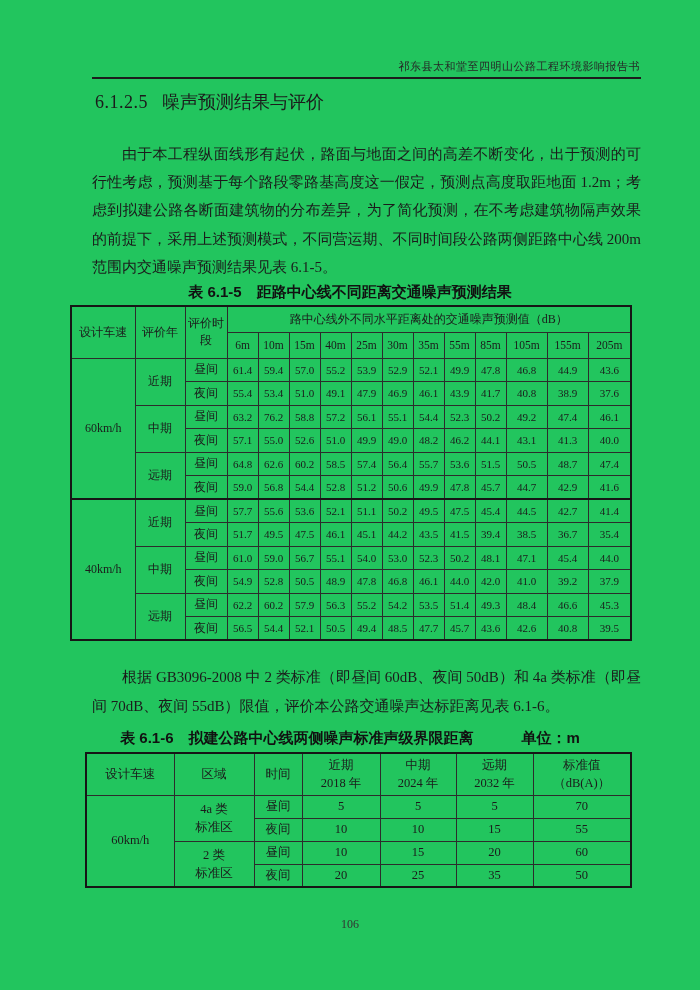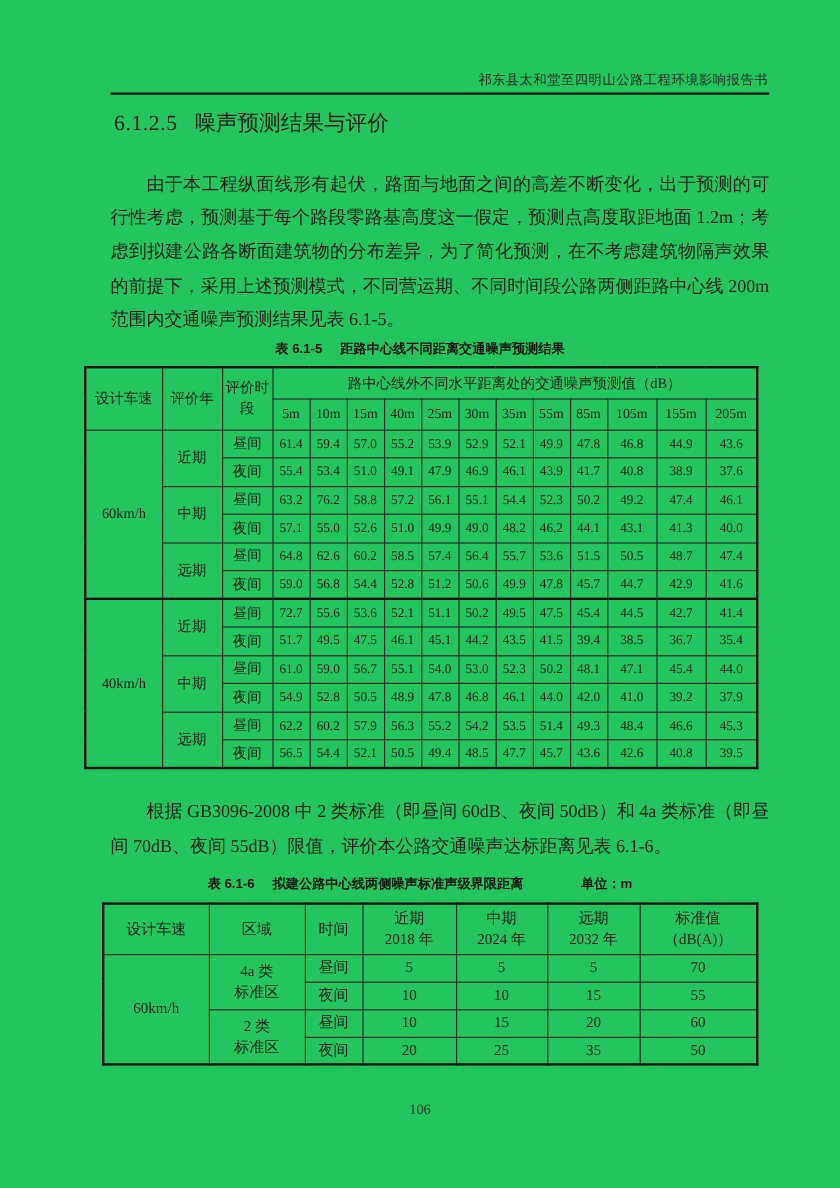--- a/index.html
+++ b/index.html
@@ -8,21 +8,21 @@
   .doc-header{position:absolute;top:59px;right:60px;font-size:11px;letter-spacing:.5px;color:#262626;}
   .header-rule{position:absolute;top:77px;left:92px;width:549px;height:2px;background:#1c1c1c;}
   .section-heading{position:absolute;top:90px;left:95px;font-size:18px;white-space:nowrap;}
   .section-heading .num{margin-right:14px;letter-spacing:.5px;}
   .item-a{position:absolute;top:117px;left:121px;font-size:15px;white-space:nowrap;}
   .para{position:absolute;left:92px;width:549px;font-size:15px;text-align:justify;text-indent:2em;}
   .para1{top:140px;line-height:28.2px;}
   .para2{top:663px;line-height:29px;}
   .tcaption{position:absolute;left:0;width:700px;text-align:center;
             font-family:"Liberation Sans","DejaVu Sans",sans-serif;font-weight:bold;
-            font-size:11px;color:#111;white-space:nowrap;}
+            font-size:15px;color:#111;white-space:nowrap;}
   .caption1{top:283px;}
   .caption2{top:729px;}
   .tcaption .cap-title{margin-left:15px;}
   .tcaption .unit{margin-left:48px;}
 
   table{border-collapse:collapse;table-layout:fixed;}
   table.t15{position:absolute;top:305px;left:70px;width:561px;border:2px solid #161616;}
   .t15 th,.t15 td{border:1px solid #2c2c2c;text-align:center;vertical-align:middle;
                   padding:0;font-weight:normal;overflow:hidden;}
   .t15 thead tr{height:26px;}
@@ -80,21 +80,21 @@
         <col style="width:43px">
     </colgroup>
     <thead>
       <tr>
         <th class="zh" rowspan="2">设计车速</th>
         <th class="zh" rowspan="2">评价年</th>
         <th class="zh" rowspan="2">评价时段</th>
         <th class="zh" colspan="12">路中心线外不同水平距离处的交通噪声预测值（dB）</th>
       </tr>
       <tr>
-        <th class="dist">5m</th>
+        <th class="dist">6m</th>
         <th class="dist">10m</th>
         <th class="dist">15m</th>
         <th class="dist">40m</th>
         <th class="dist">25m</th>
         <th class="dist">30m</th>
         <th class="dist">35m</th>
         <th class="dist">55m</th>
         <th class="dist">85m</th>
         <th class="dist">105m</th>
         <th class="dist">155m</th>
@@ -193,21 +193,21 @@
         <td class="val">47.8</td>
         <td class="val">45.7</td>
         <td class="val">44.7</td>
         <td class="val">42.9</td>
         <td class="val">41.6</td>
       </tr>
       <tr class="gsep">
         <td class="lbl" rowspan="6">40km/h</td>
         <td class="lbl" rowspan="2">近期</td>
         <td class="lbl">昼间</td>
-        <td class="val">72.7</td>
+        <td class="val">57.7</td>
         <td class="val">55.6</td>
         <td class="val">53.6</td>
         <td class="val">52.1</td>
         <td class="val">51.1</td>
         <td class="val">50.2</td>
         <td class="val">49.5</td>
         <td class="val">47.5</td>
         <td class="val">45.4</td>
         <td class="val">44.5</td>
         <td class="val">42.7</td>

